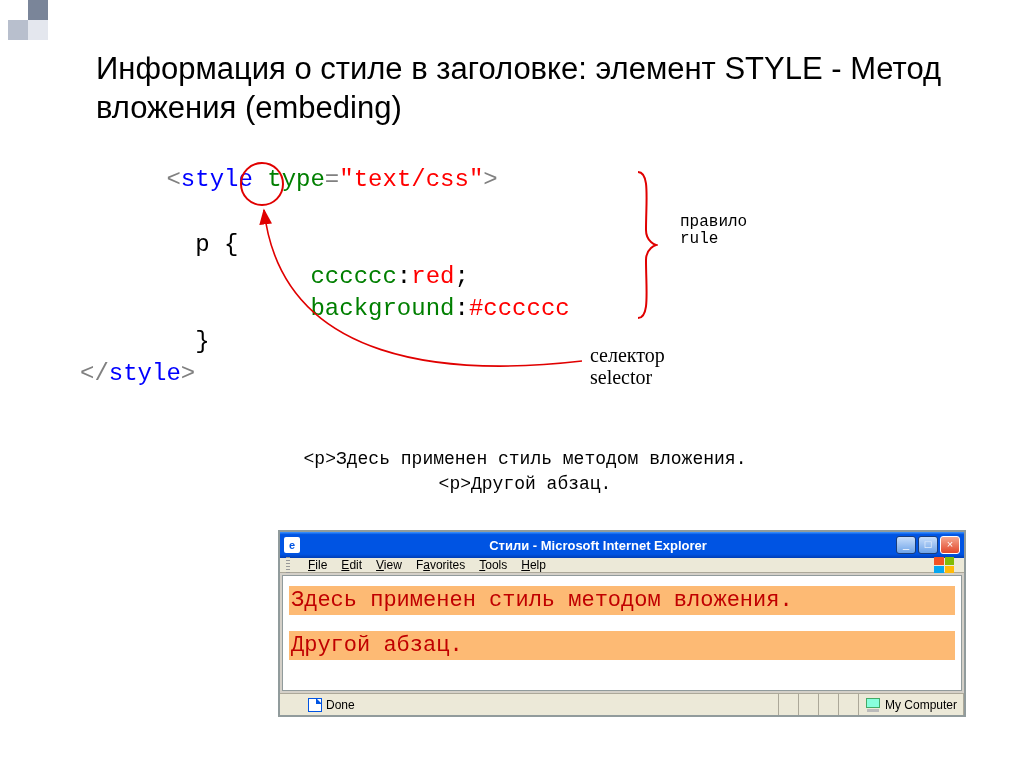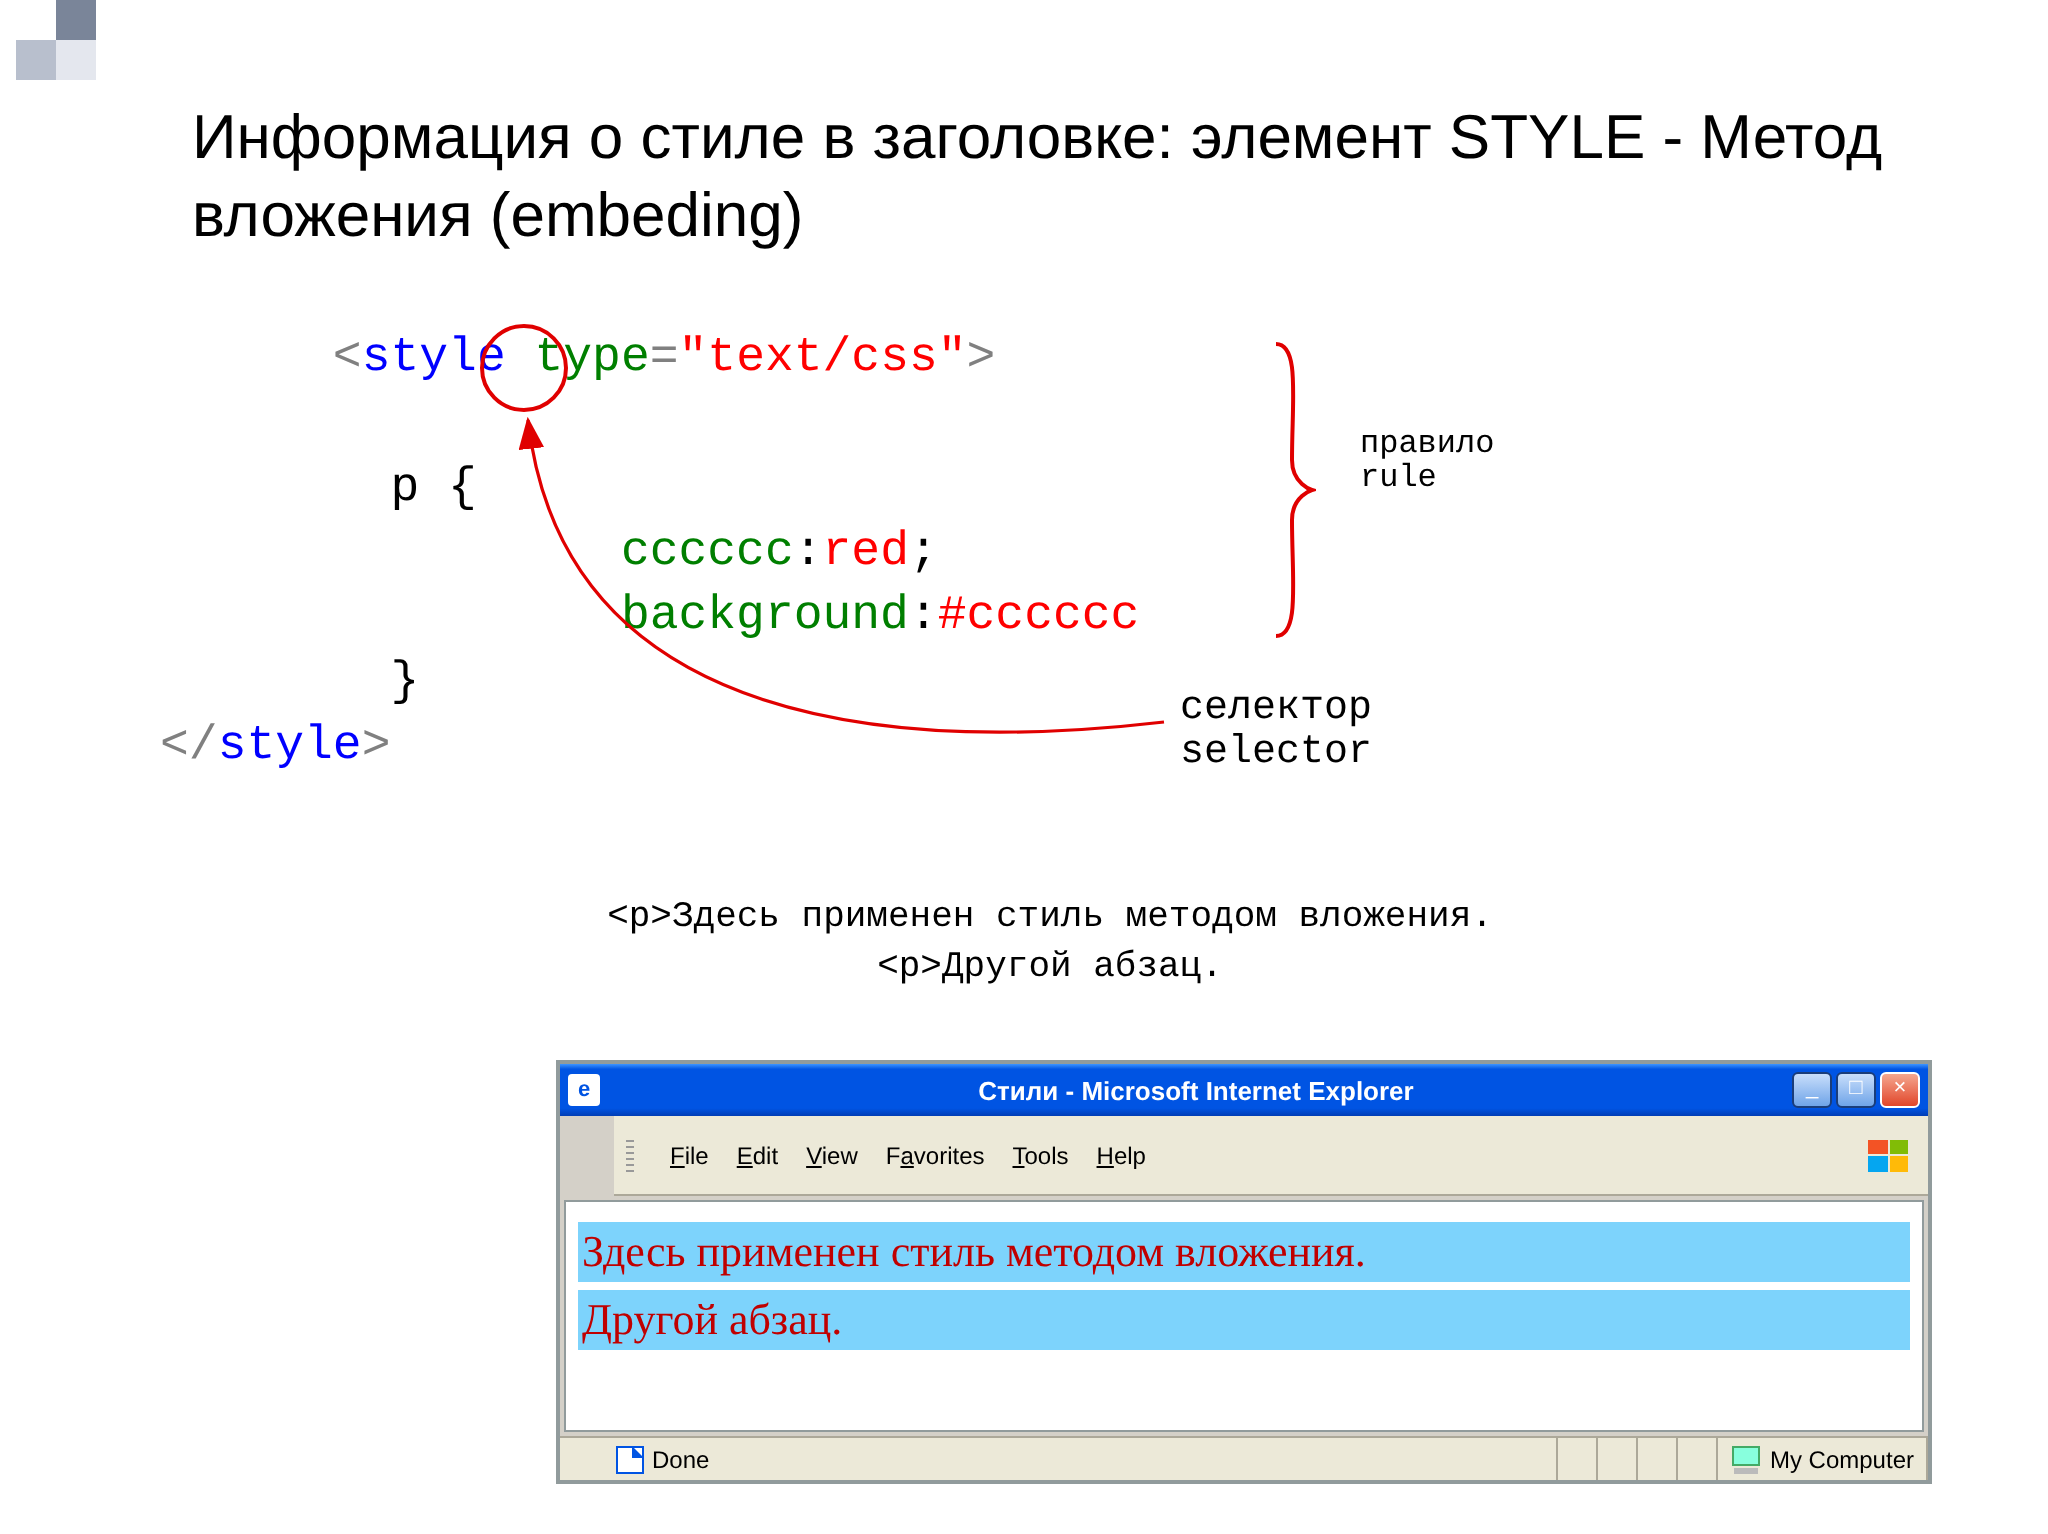--- a/index.html
+++ b/index.html
@@ -74,21 +74,21 @@
   .rule-label {
     position: absolute;
     left: 600px; top: 82px;
     font-family: "Courier New", monospace;
     font-size: 16px;
     line-height: 1.1;
   }
   .selector-label {
     position: absolute;
     left: 510px; top: 212px;
-    font-family: Liberation Mono, monospace;
+    font-family: Liberation Serif, serif;
     font-size: 20px;
     line-height: 1.1;
   }
 
   
   .arrow-svg {
     position: absolute;
     left: 162px; top: 64px;
     width: 350px; height: 190px;
     pointer-events: none;
@@ -137,25 +137,25 @@
     background: linear-gradient(#c8defb,#6fa4e8);
     border: 1px solid #1a3d7a; border-radius: 3px;
     font-size: 11px; line-height: 14px; text-align: center; color: #fff;
     font-family: Arial;
   }
   .ie-title-btns .close {
     background: linear-gradient(#f5a78f,#e1462a);
     border-color: #fff;
   }
   .ie-menubar {
-    height: 40px;
+    height: 15px;
     background: #ece9d8;
     display: flex; align-items: center; padding: 0 6px; gap: 14px;
     border-bottom: 1px solid #aca899;
-    font-size: 12px; color: #000; margin-left: 27px;
+    font-size: 12px; color: #000;
   }
   .ie-menubar .handle {
     width: 4px; height: 16px;
     background: repeating-linear-gradient(to bottom,#999 0 1px,transparent 1px 3px);
     margin-right: 4px;
   }
   .ie-menubar span.menu-item { }
   .ie-menubar span.menu-item u { text-decoration: underline; }
   .ie-logo {
     margin-left: auto;
@@ -172,25 +172,25 @@
   .ie-logo .flag span:nth-child(4){background:#ffba08;}
 
   .ie-content {
     background: #fff;
     border: 1px solid #919b9c;
     margin: 2px;
     padding: 6px 6px 10px 6px;
     height: 116px;
   }
   .ie-content p.styled {
-    margin: 4px 0 4px 0;
-    font-family: Liberation Serif, serif;
+    margin: 4px 0 16px 0;
+    font-family: Liberation Mono, monospace;
     font-size: 22px;
     color: #c00000;
-    background: #7dd3fc;
+    background: #fdba74;
     padding: 2px 2px;
     display: block;
   }
   .ie-status {
     height: 22px; background: #ece9d8;
     display: flex; align-items: center;
     border-top: 1px solid #aca899;
     font-size: 12px;
   }
   .ie-status .cell {

